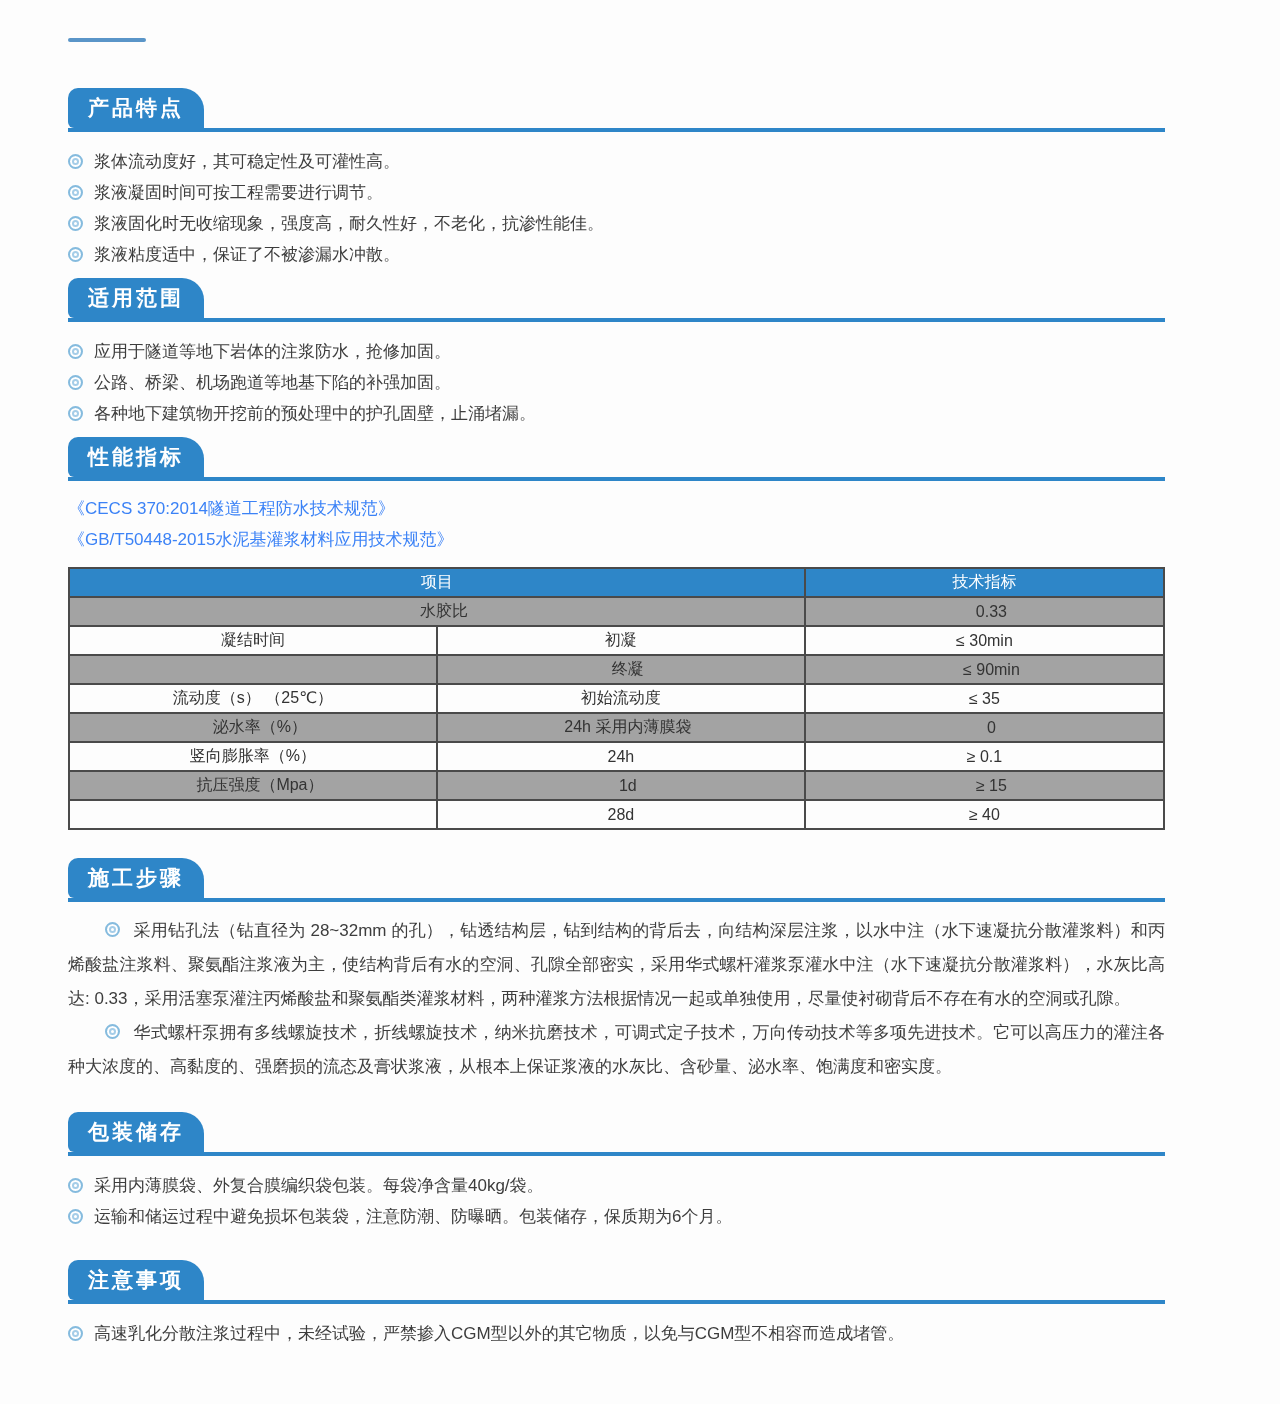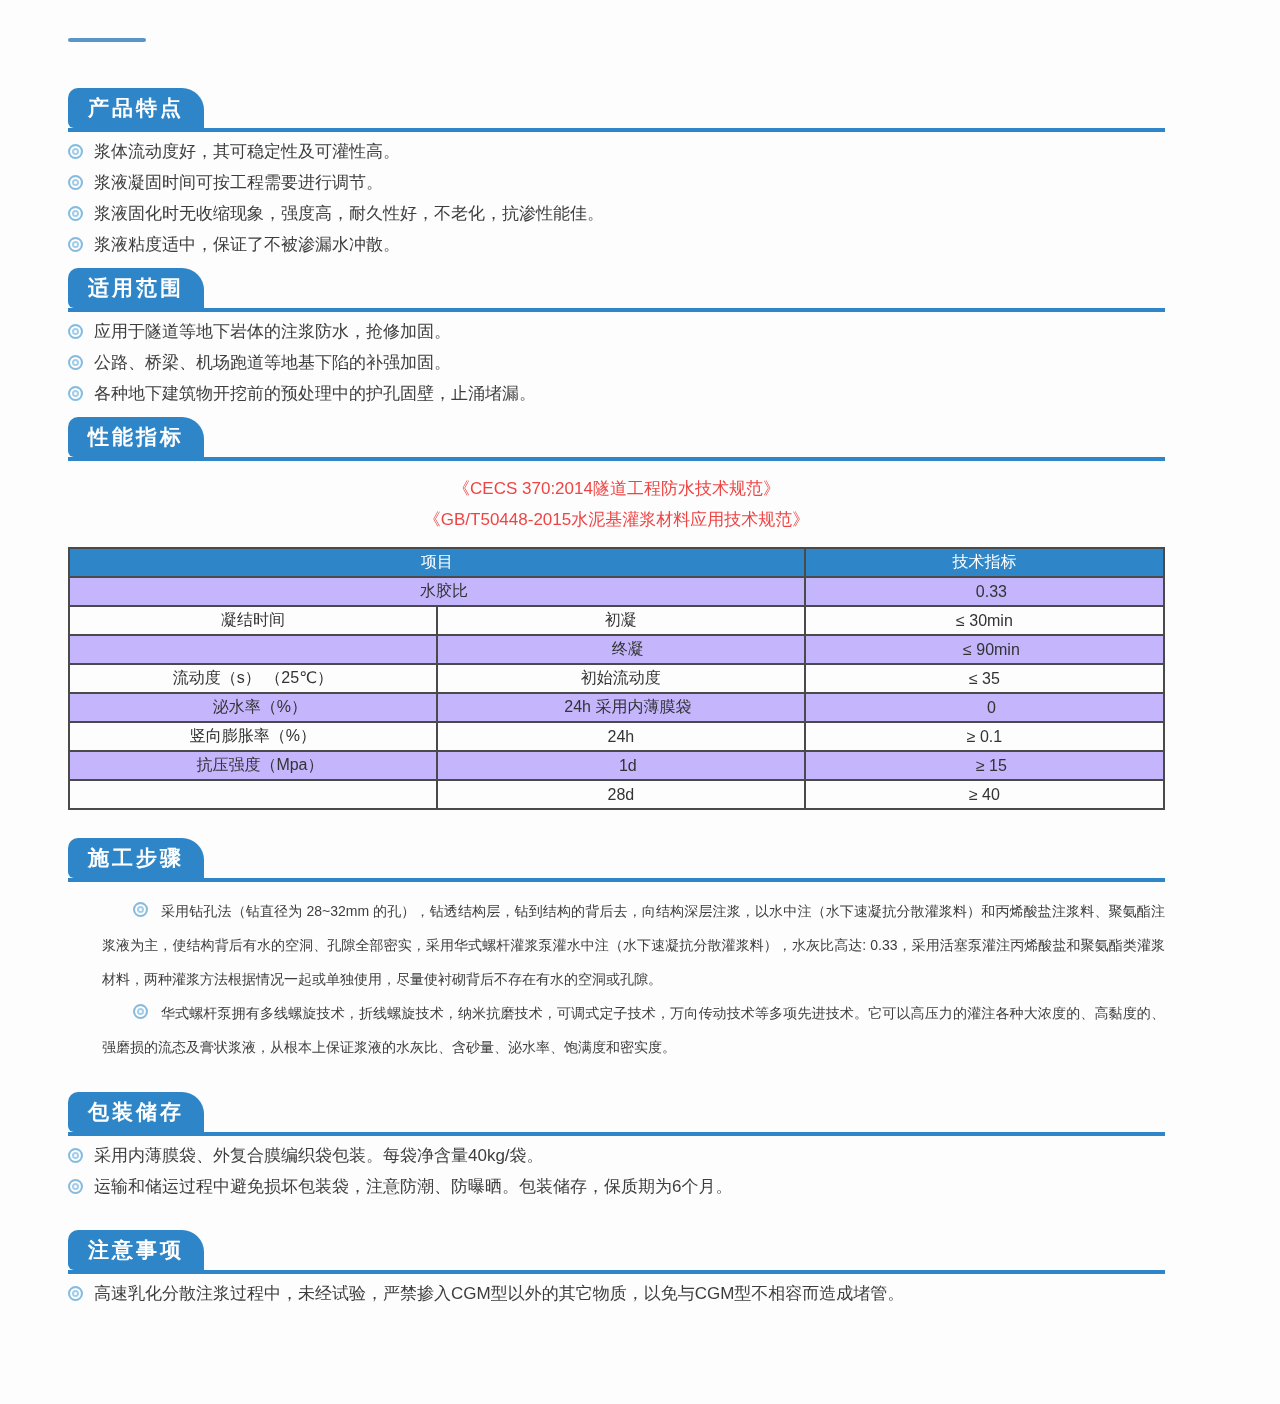--- a/index.html
+++ b/index.html
@@ -22,52 +22,52 @@
 
   .section-header { margin-top:46px; border-bottom:4px solid #2e86c8; line-height:0; }
   .section-header .tab {
     display:inline-block; background:#2e86c8; color:#ffffff;
     font-size:21px; line-height:26px; font-weight:bold; letter-spacing:3px;
     padding:7px 20px; border-radius:10px 22px 0 6px;
   }
   .section-header.tight { margin-top:8px; }
   .section-header.mid   { margin-top:28px; }
 
-  .bullet-list { list-style:none; margin-top:4px; }
+  .bullet-list { list-style:none; margin-top:14px; }
   .bullet-item {
     display:flex; align-items:flex-start; gap:11px;
     font-size:17px; line-height:31px; color:#3d3d3d;
   }
   .bullet-icon {
     flex:0 0 auto; display:inline-block;
     width:15px; height:15px; margin-top:8px;
     border:2px solid #85bbde; border-radius:50%; background:#fff;
     box-shadow: inset 0 0 0 2px #ffffff, inset 0 0 0 4px #a5cde8;
   }
 
-  .standards { margin-top:12px; text-align:center; font-size:17px; line-height:31px; color:#ef4444; }
+  .standards { margin-top:12px; font-size:17px; line-height:31px; color:#3b82f6; }
 
   .perf-table {
     width:100%; margin-top:12px; border-collapse:collapse; table-layout:fixed;border-radius:11px;
   }
   .perf-table col.c1 { width:33.6%; }
   .perf-table col.c2 { width:33.6%; }
   .perf-table col.c3 { width:32.8%; }
   .perf-table th, .perf-table td {
     border:2px solid #4a4a4a; height:29px; padding:0 6px;
     text-align:center; vertical-align:middle;
     font-size:16px; color:#333;
   }
   .perf-table th { background:#2e86c8; color:#fff; font-weight:normal; }
-  .perf-table tr.shaded td { background:#c4b5fd;padding-left:20px; }
+  .perf-table tr.shaded td { background:#a3a3a3;padding-left:20px; }
 
   .construction-text { margin-top:12px; }
   .construction-text p {
-    font-size:14px; line-height:34px; text-align:justify;
-    text-indent:2.2em; color:#3d3d3d;margin-left:34px;
+    font-size:17px; line-height:34px; text-align:justify;
+    text-indent:2.2em; color:#3d3d3d;
   }
   .construction-text .bullet-icon { margin:0 13px -1px 0; }
 </style>
 </head>
 <body>
 
 <div class="page">
 
   <div class="title-underline"></div>
 

